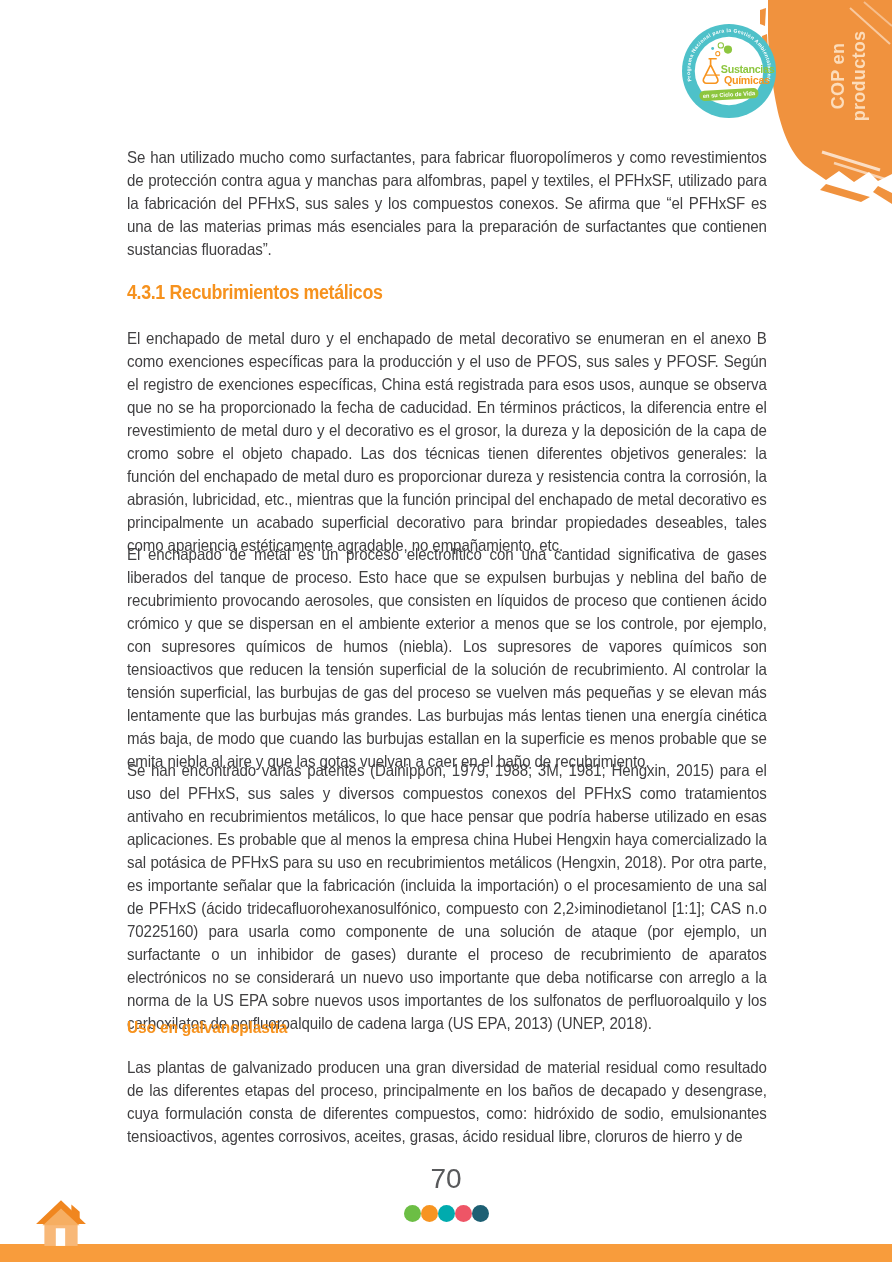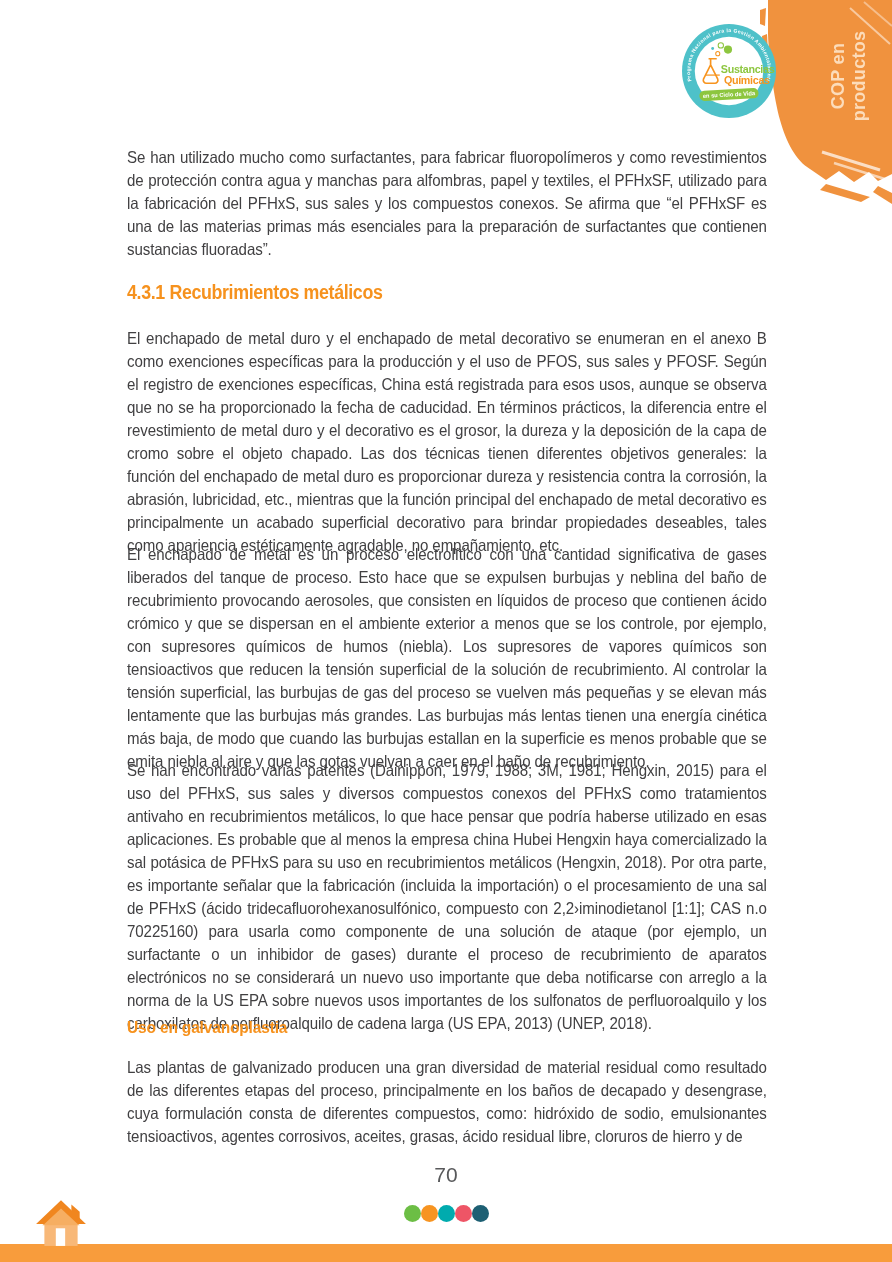--- a/index.html
+++ b/index.html
@@ -41,21 +41,21 @@
   .p-intro{top:146px;}
   .h1{top:281px;}
   .p2{top:327px;}
   .p3{top:543px;}
   .p4{top:759px;}
   .h2{top:1018px;}
   .p5{top:1056px;}
   
   .pagenum{
     position:absolute;left:0;top:1163px;width:892px;text-align:center;
-    color:#58595B;font-size:21px;letter-spacing:0;
+    color:#58595B;font-size:28px;letter-spacing:0;
   }
   .dots{
     position:absolute;left:0;top:1205px;width:892px;
     display:flex;justify-content:center;gap:0;
   }
   .dots span{width:17px;height:17px;border-radius:50%;display:block;}
   .bottombar{
     position:absolute;left:0;bottom:0;width:892px;height:18px;background:#F89C3C;
   }
   .house{position:absolute;left:34px;bottom:16px;width:54px;height:50px;}

